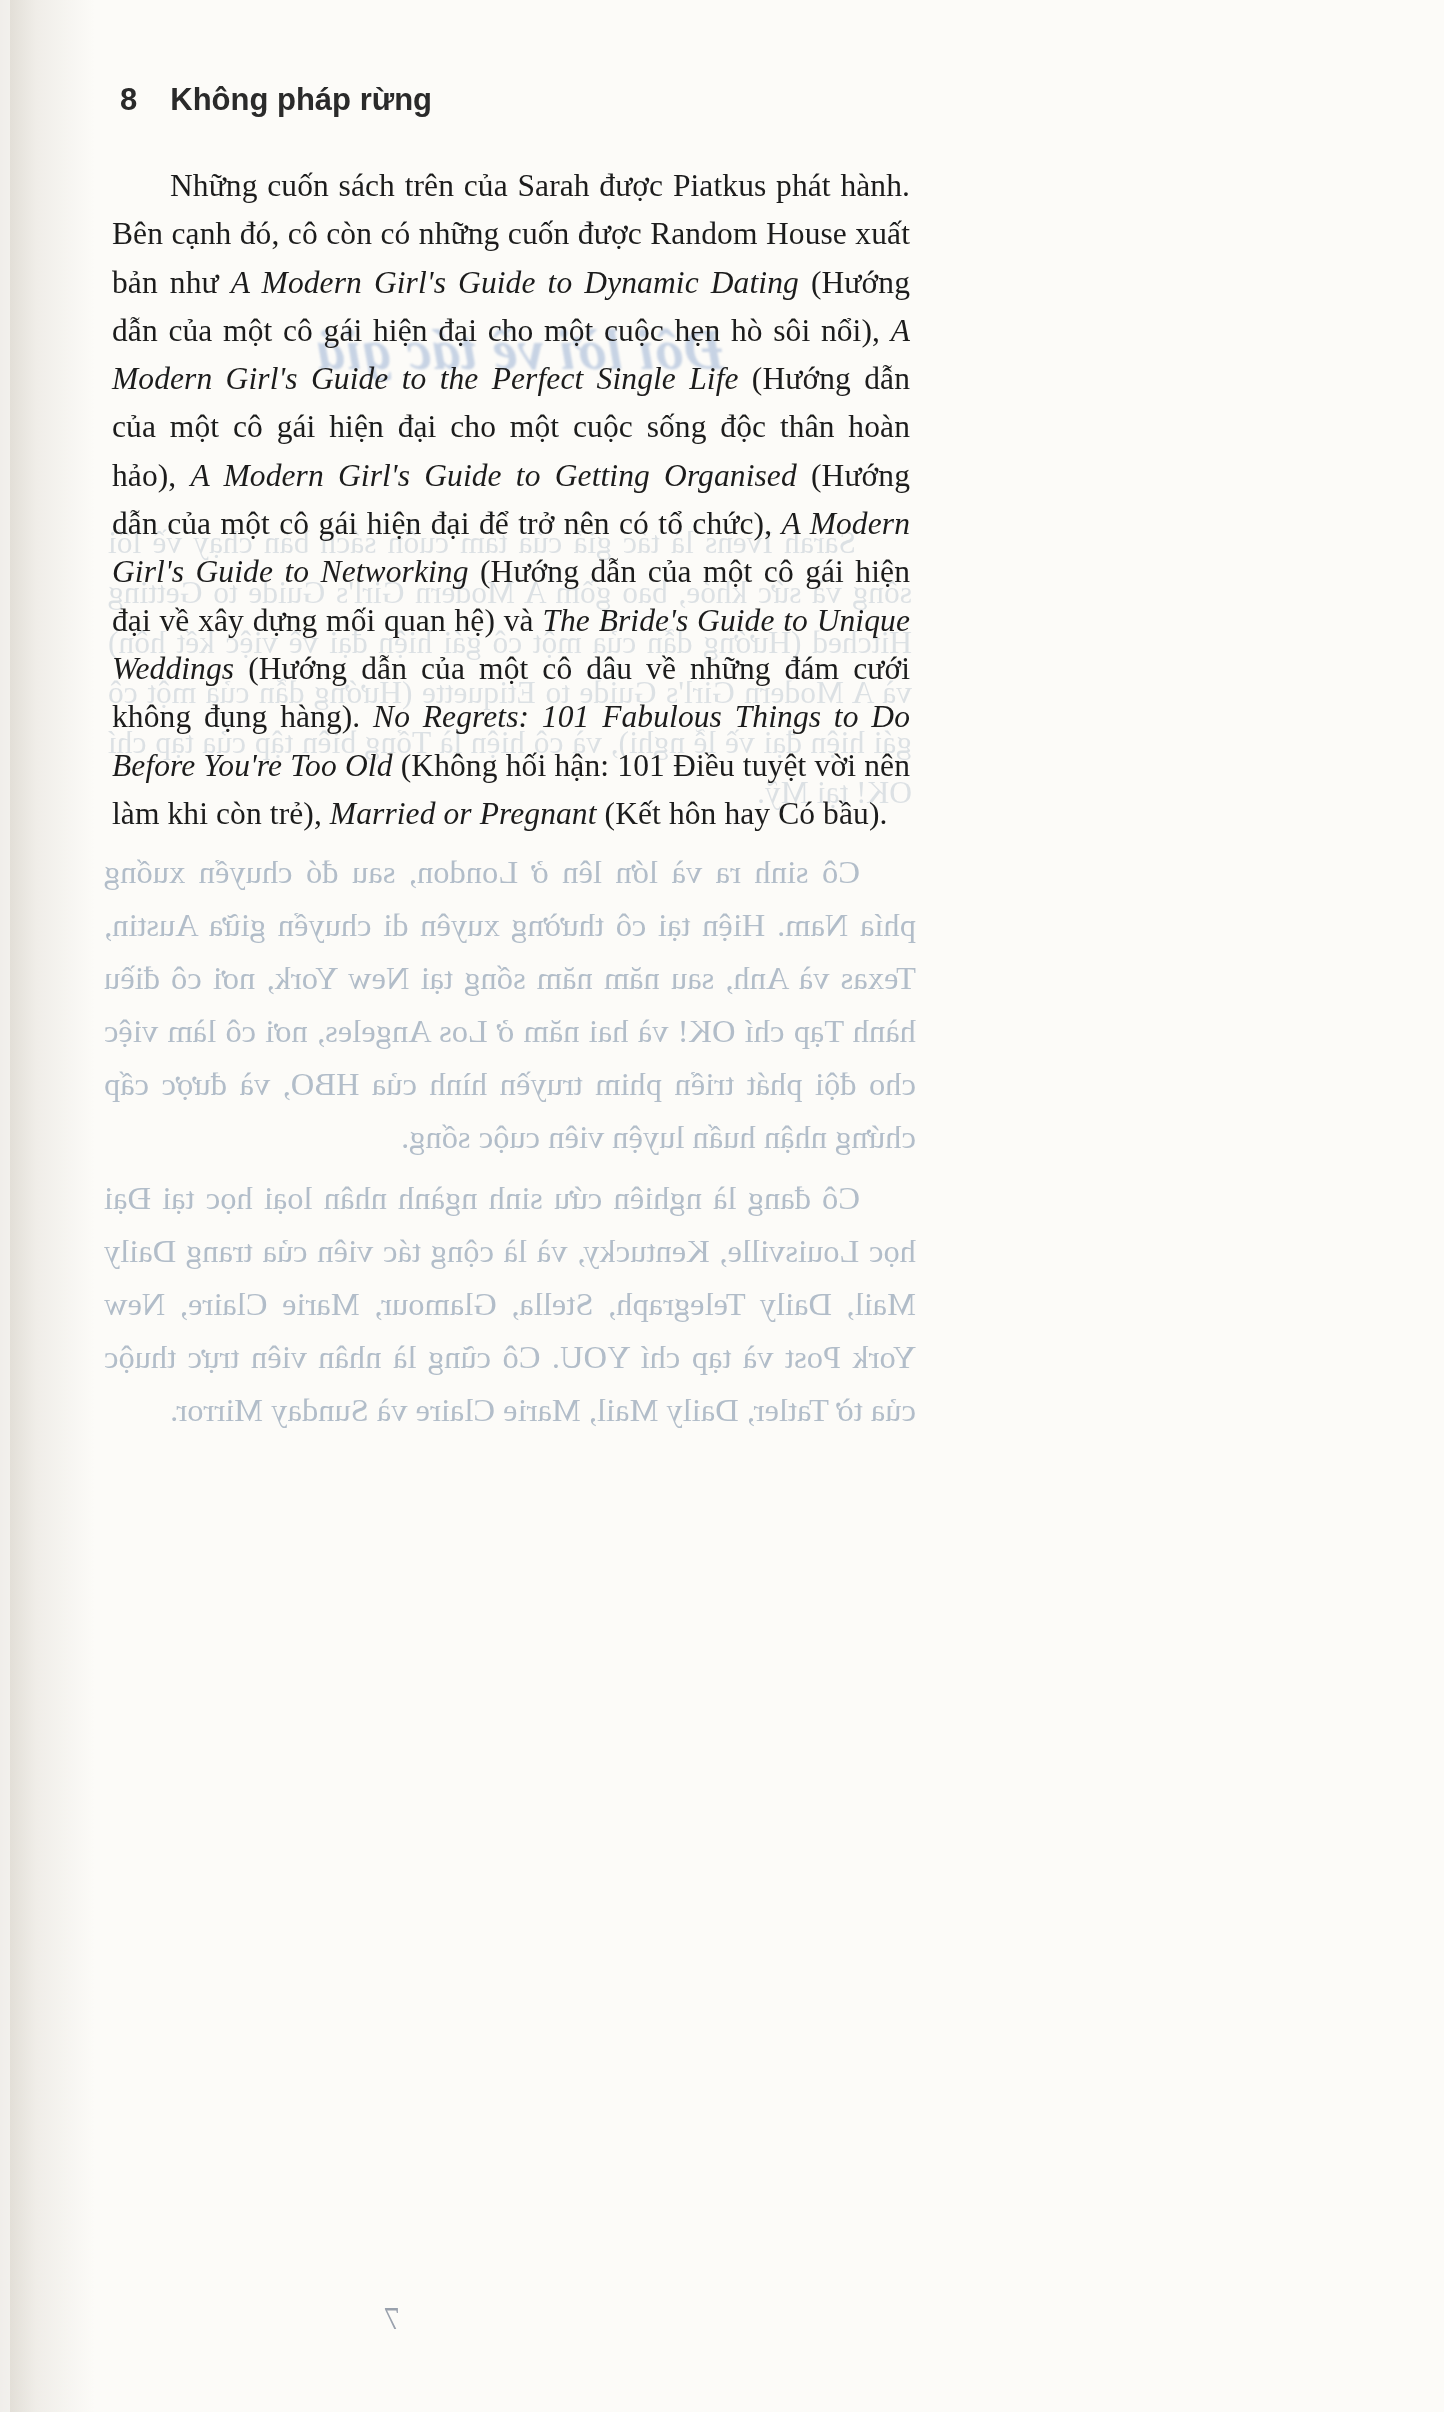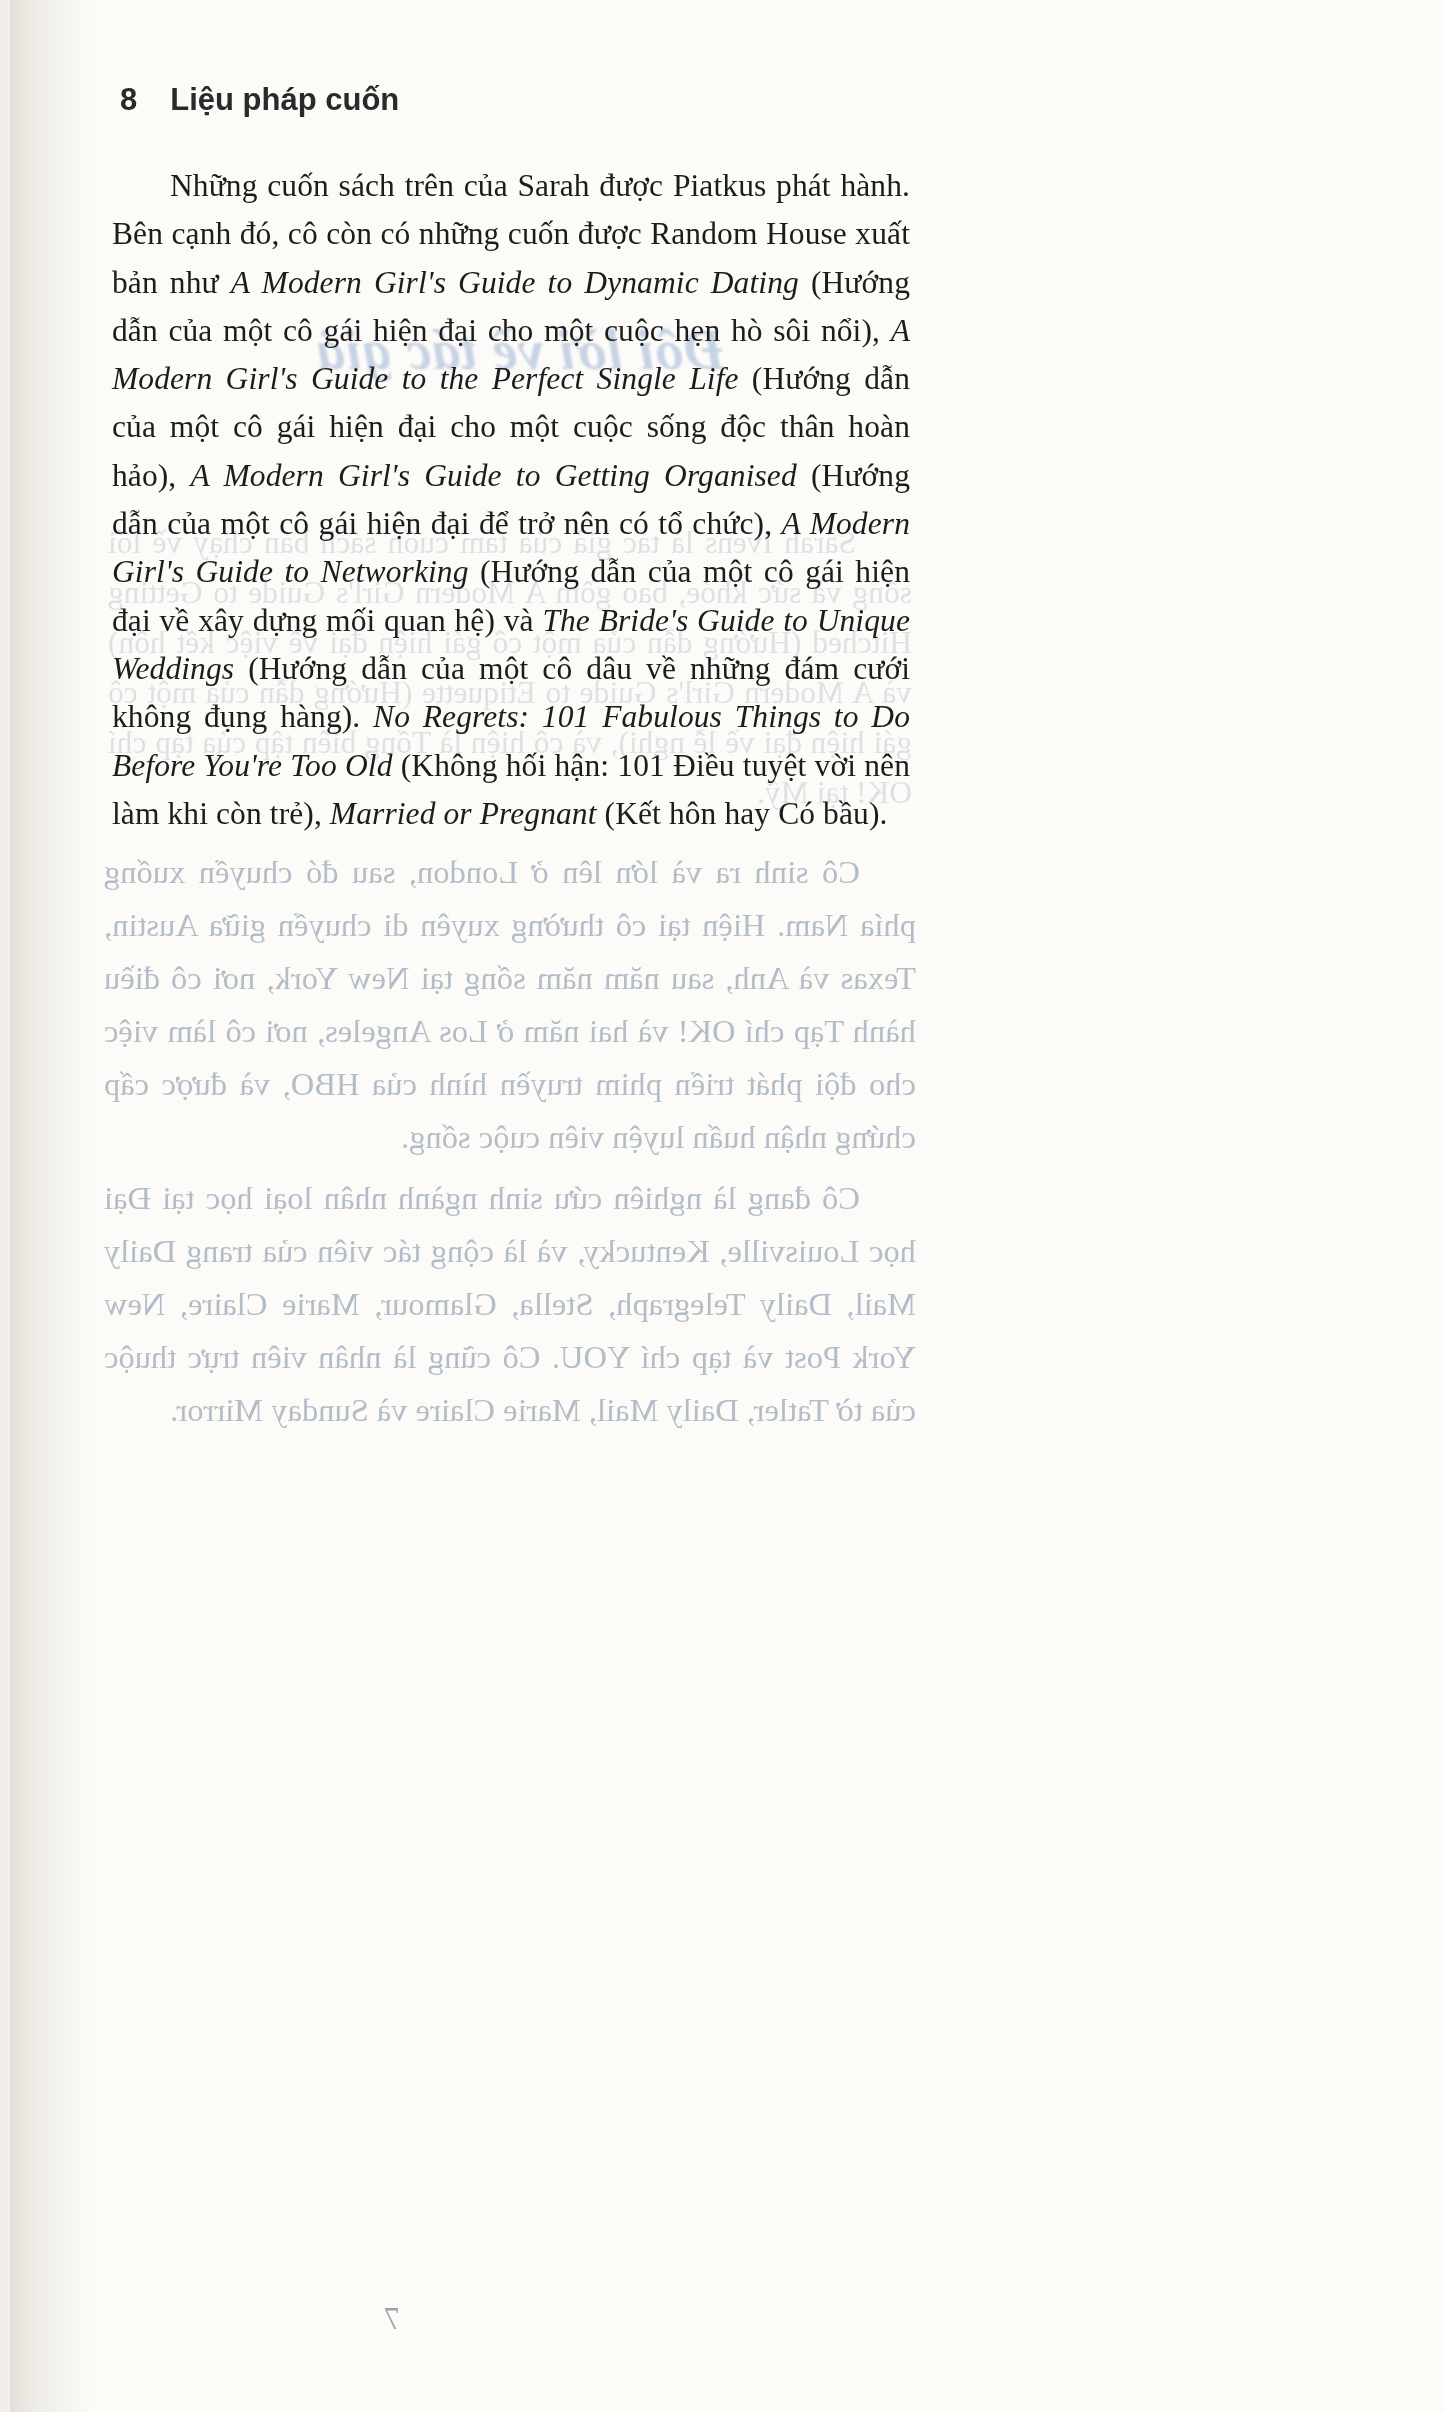--- a/index.html
+++ b/index.html
@@ -143,21 +143,21 @@
   <div class="bleed bleed-about">Sarah Ivens là tác giả của tám cuốn sách bán chạy về lối sống và sức khỏe, bao gồm A Modern Girl's Guide to Getting Hitched (Hướng dẫn của một cô gái hiện đại về việc kết hôn) và A Modern Girl's Guide to Etiquette (Hướng dẫn của một cô gái hiện đại về lễ nghi), và cô hiện là Tổng biên tập của tạp chí OK! tại Mỹ.</div>
 
   <div class="bleed bleed-bio">Cô sinh ra và lớn lên ở London, sau đó chuyển xuống phía Nam. Hiện tại cô thường xuyên di chuyển giữa Austin, Texas và Anh, sau năm năm sống tại New York, nơi cô điều hành Tạp chí OK! và hai năm ở Los Angeles, nơi cô làm việc cho đội phát triển phim truyền hình của HBO, và được cấp chứng nhận huấn luyện viên cuộc sống.</div>
 
   <div class="bleed bleed-career">Cô đang là nghiên cứu sinh ngành nhân loại học tại Đại học Louisville, Kentucky, và là cộng tác viên của trang Daily Mail, Daily Telegraph, Stella, Glamour, Marie Claire, New York Post và tạp chí YOU. Cô cũng là nhân viên trực thuộc của tờ Tatler, Daily Mail, Marie Claire và Sunday Mirror.</div>
 
   <div class="bleed bleed-pagenum">7</div>
 
   <div class="running-header">
     <span class="page-num">8</span>
-    <span class="title">Liệu pháp cuốn</span>
+    <span class="title">Không pháp rừng</span>
   </div>
 
   <div class="body-paragraph"><span>Những cuốn sách trên của Sarah được Piatkus phát hành. Bên cạnh đó, cô còn có những cuốn được Random House xuất bản như </span><em>A Modern Girl's Guide to Dynamic Dating</em><span> (Hướng dẫn của một cô gái hiện đại cho một cuộc hẹn hò sôi nổi), </span><em>A Modern Girl's Guide to the Perfect Single Life</em><span> (Hướng dẫn của một cô gái hiện đại cho một cuộc sống độc thân hoàn hảo), </span><em>A Modern Girl's Guide to Getting Organised</em><span> (Hướng dẫn của một cô gái hiện đại để trở nên có tổ chức), </span><em>A Modern Girl's Guide to Networking</em><span> (Hướng dẫn của một cô gái hiện đại về xây dựng mối quan hệ) và </span><em>The Bride's Guide to Unique Weddings</em><span> (Hướng dẫn của một cô dâu về những đám cưới không đụng hàng). </span><em>No Regrets: 101 Fabulous Things to Do Before You're Too Old</em><span> (Không hối hận: 101 Điều tuyệt vời nên làm khi còn trẻ), </span><em>Married or Pregnant</em><span> (Kết hôn hay Có bầu).</span></div>
 
   <div class="edge-shade"></div>
   <div class="edge-highlight"></div>
 
 </div>
 
 </body></html>

